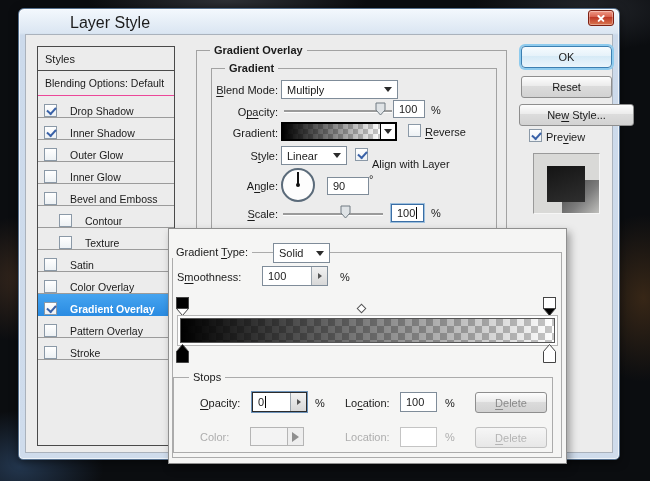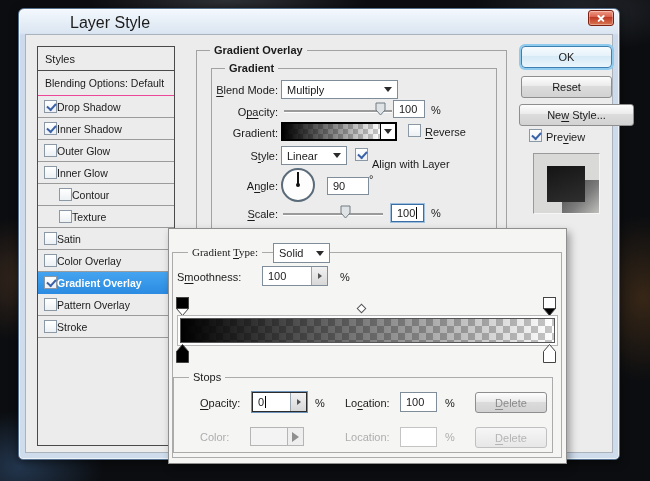--- a/index.html
+++ b/index.html
@@ -32,21 +32,21 @@
   .x-icon::before { transform:rotate(45deg); } .x-icon::after { transform:rotate(-45deg); }
 
   .client { position:absolute; left:25px; top:34px; width:588px; height:419px;
     background:#ececec; border:1px solid #aab2bc; }
 
   
   .sidebar { position:absolute; left:37px; top:46px; width:138px; height:400px;
     background:#ececec; border:1px solid #4a4a4a; }
   .side-head { height:24px; line-height:24px; padding-left:7px; border-bottom:1px solid #4a4a4a; }
   .side-blend { height:25px; line-height:25px; padding-left:7px; border-bottom:1px solid #ec4899; font-size:10.5px; }
-  .side-item { height:22px; display:flex; align-items:center; gap:0; padding-left:6px;
+  .side-item { height:22px; display:flex; align-items:flex-end; gap:13px; padding-left:6px;
     border-bottom:1px solid #9b9b9b; font-size:10.5px; }
   .side-item.indent { padding-left:21px; }
   .side-item.selected { background:linear-gradient(180deg,#45a4f0,#2b8ce2); color:#fff; font-weight:bold; border-bottom-color:#2b8ce2; }
 
   
   .cb { width:13px; height:13px; background:linear-gradient(180deg,#fff,#edf1f4); border:1px solid #8b99a7; flex:none; position:relative; }
   .cb.abs { position:absolute; }
   .cb.checked::after { content:""; position:absolute; left:2px; top:2px; width:7px; height:4px;
     border-left:2px solid #3a62a8; border-bottom:2px solid #3a62a8; transform:rotate(-48deg); }
 
@@ -157,20 +157,24 @@
       <span>Inner Shadow</span>
     </div>
     <div class="side-item">
       <span class="cb"></span>
       <span>Outer Glow</span>
     </div>
     <div class="side-item">
       <span class="cb"></span>
       <span>Inner Glow</span>
     </div>
+    <div class="side-item">
+      <span class="cb"></span>
+      <span>Bevel and Emboss</span>
+    </div>
     <div class="side-item indent">
       <span class="cb"></span>
       <span>Contour</span>
     </div>
     <div class="side-item indent">
       <span class="cb"></span>
       <span>Texture</span>
     </div>
     <div class="side-item">
       <span class="cb"></span>
@@ -265,21 +269,21 @@
     </div>
   <span class="cb abs checked" style="left:529px;top:129px;"></span>
   <span class="txt" style="left:546px;top:131px;"><span>Pre</span><u>v</u><span>iew</span></span>
   <div class="pv-thumb">
     <div class="pv-shadow"></div>
     <div class="pv-square"></div>
   </div>
 
   <div class="popup"></div>
   <div class="groupbox" style="left:172px;top:252px;width:390px;height:206px;border-color:#ababab;"></div>
-  <span class="legend plain popupbg" style="left:188px;top:246px;font-family:Liberation Serif, serif;"><span>Gradient </span><u>T</u><span>ype:</span></span>
+  <span class="legend plain popupbg" style="left:172px;top:246px;"><span>Gradient </span><u>T</u><span>ype:</span></span>
   <div class="dd" style="left:273px;top:243px;width:57px;height:20px;">
     <span>Solid</span>
     <span class="tri-down"></span>
   </div>
 
   <span class="txt" style="left:177px;top:271px;"><span>S</span><u>m</u><span>oothness:</span></span>
   <div class="spinfield" style="left:262px;top:266px;width:66px;">
     <span class="spin-val">100</span>
     <span class="spin-btn">
         <span class="tri-right-sm"></span>

